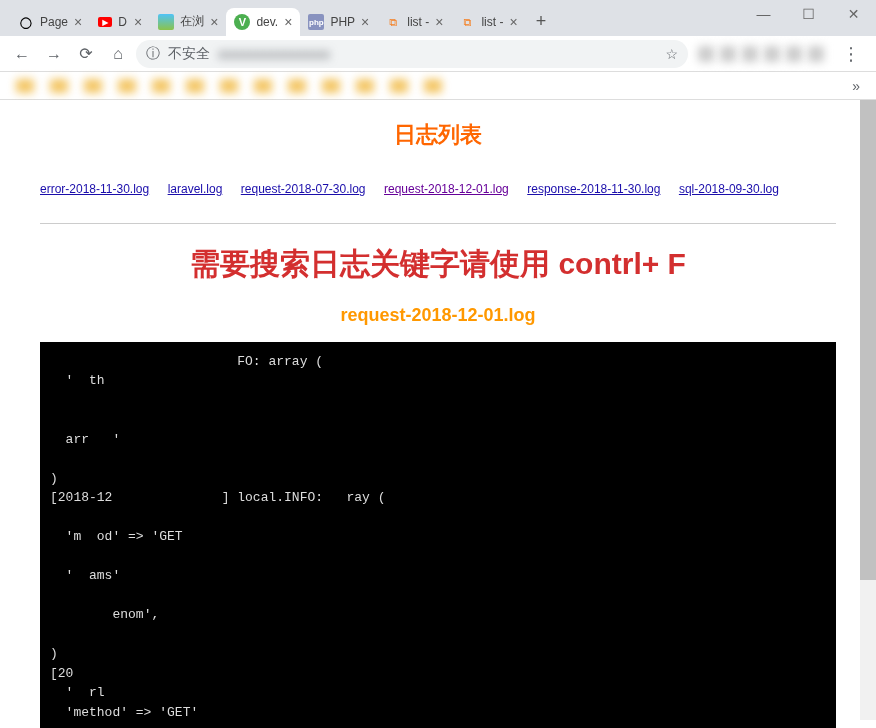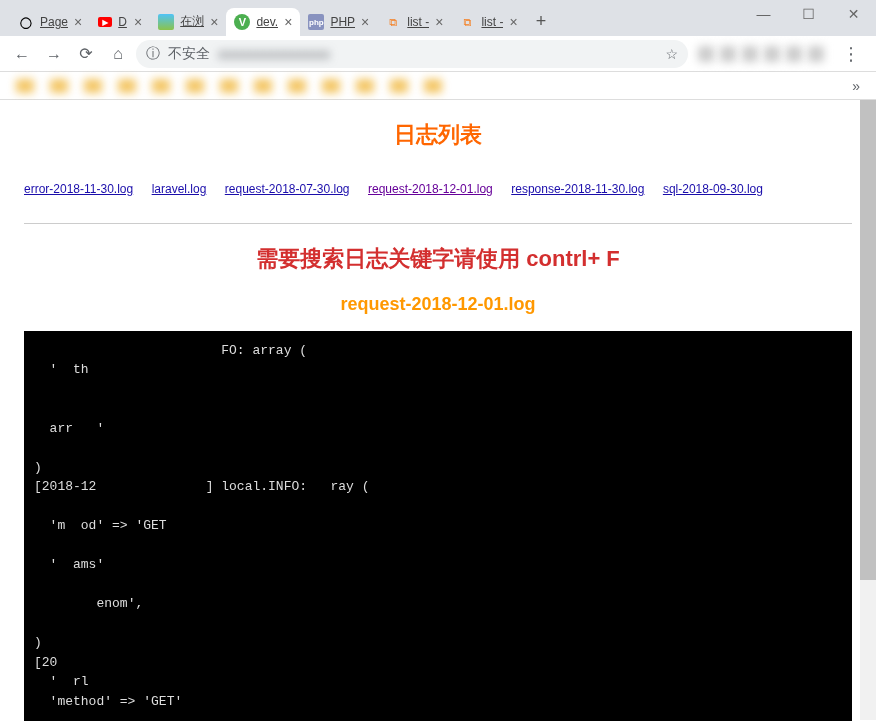--- a/index.html
+++ b/index.html
@@ -61,21 +61,20 @@
       display: flex;
       align-items: center;
       justify-content: center;
       font-size: 11px;
     }
     .tab-title {
       white-space: nowrap;
       overflow: hidden;
       text-overflow: ellipsis;
       flex: 1;
-      text-decoration: underline;
     }
     .tab-close {
       font-size: 14px;
       color: #666;
       flex-shrink: 0;
     }
     .new-tab {
       padding: 4px 10px;
       font-size: 18px;
       color: #555;
@@ -156,21 +155,21 @@
       margin-left: auto;
       font-size: 14px;
       color: #5f6368;
     }
     
     
     .page-content {
       background: #fff;
       height: calc(728px - 36px - 36px - 28px);
       overflow-y: auto;
-      padding: 20px 24px;
+      padding: 20px 40px;
       position: relative;
     }
     
     .page-title {
       text-align: center;
       color: #ff6600;
       font-size: 22px;
       font-weight: bold;
       margin-bottom: 24px;
     }
@@ -191,21 +190,21 @@
     
     hr {
       border: none;
       border-top: 1px solid #ccc;
       margin: 20px 0;
     }
     
     .search-hint {
       text-align: center;
       color: #d32f2f;
-      font-size: 22px;
+      font-size: 30px;
       font-weight: bold;
       margin-bottom: 20px;
     }
     
     .current-file {
       text-align: center;
       color: #ff9800;
       font-size: 18px;
       font-weight: bold;
       margin-bottom: 16px;

